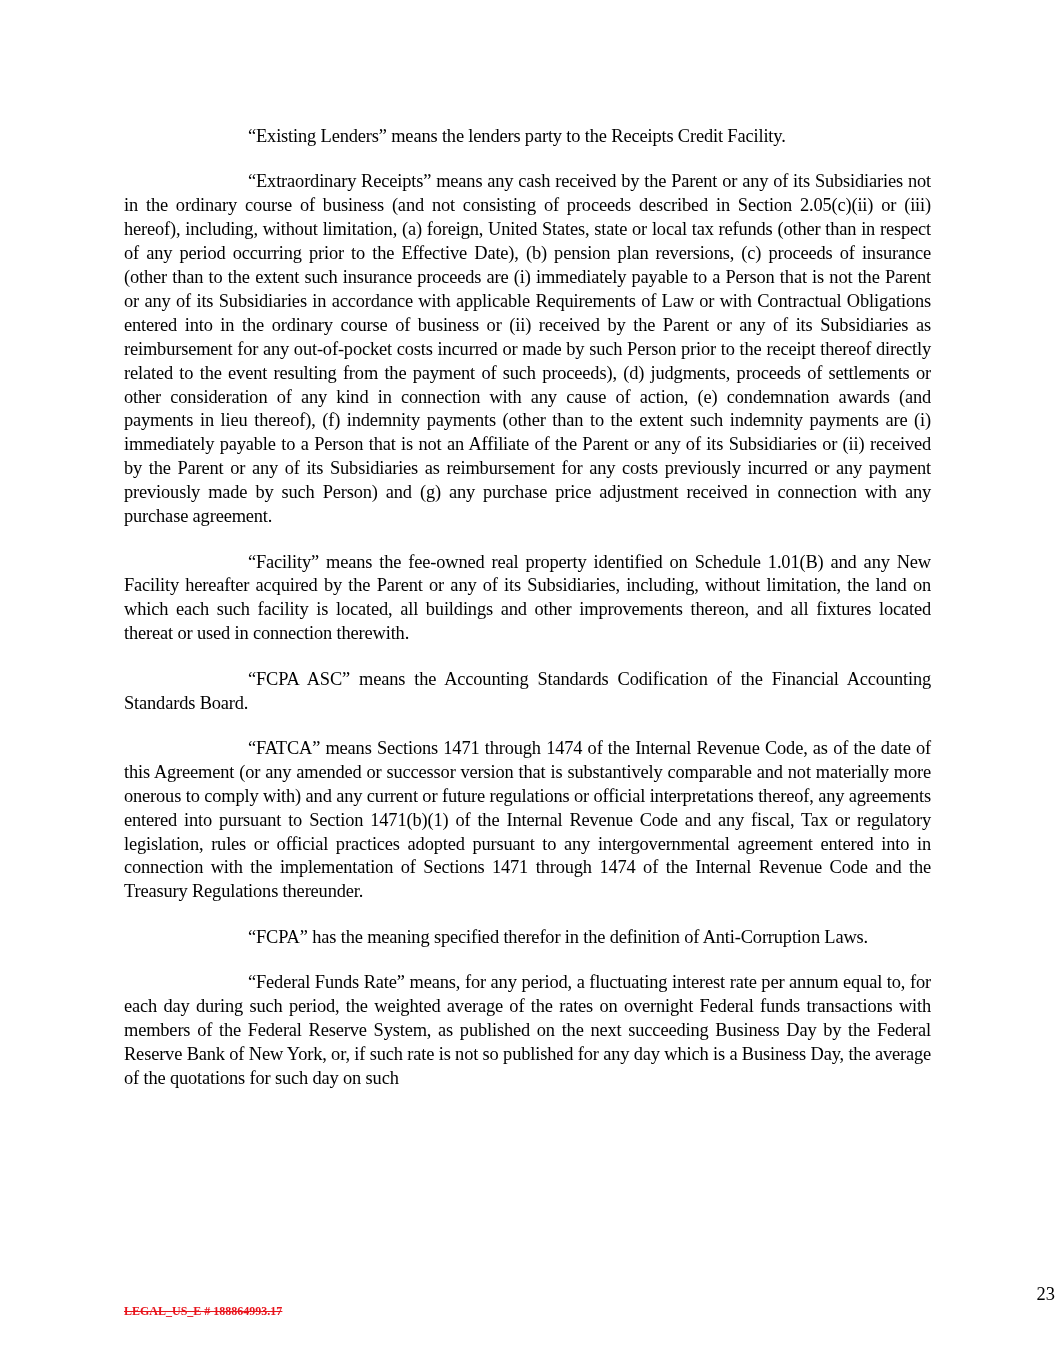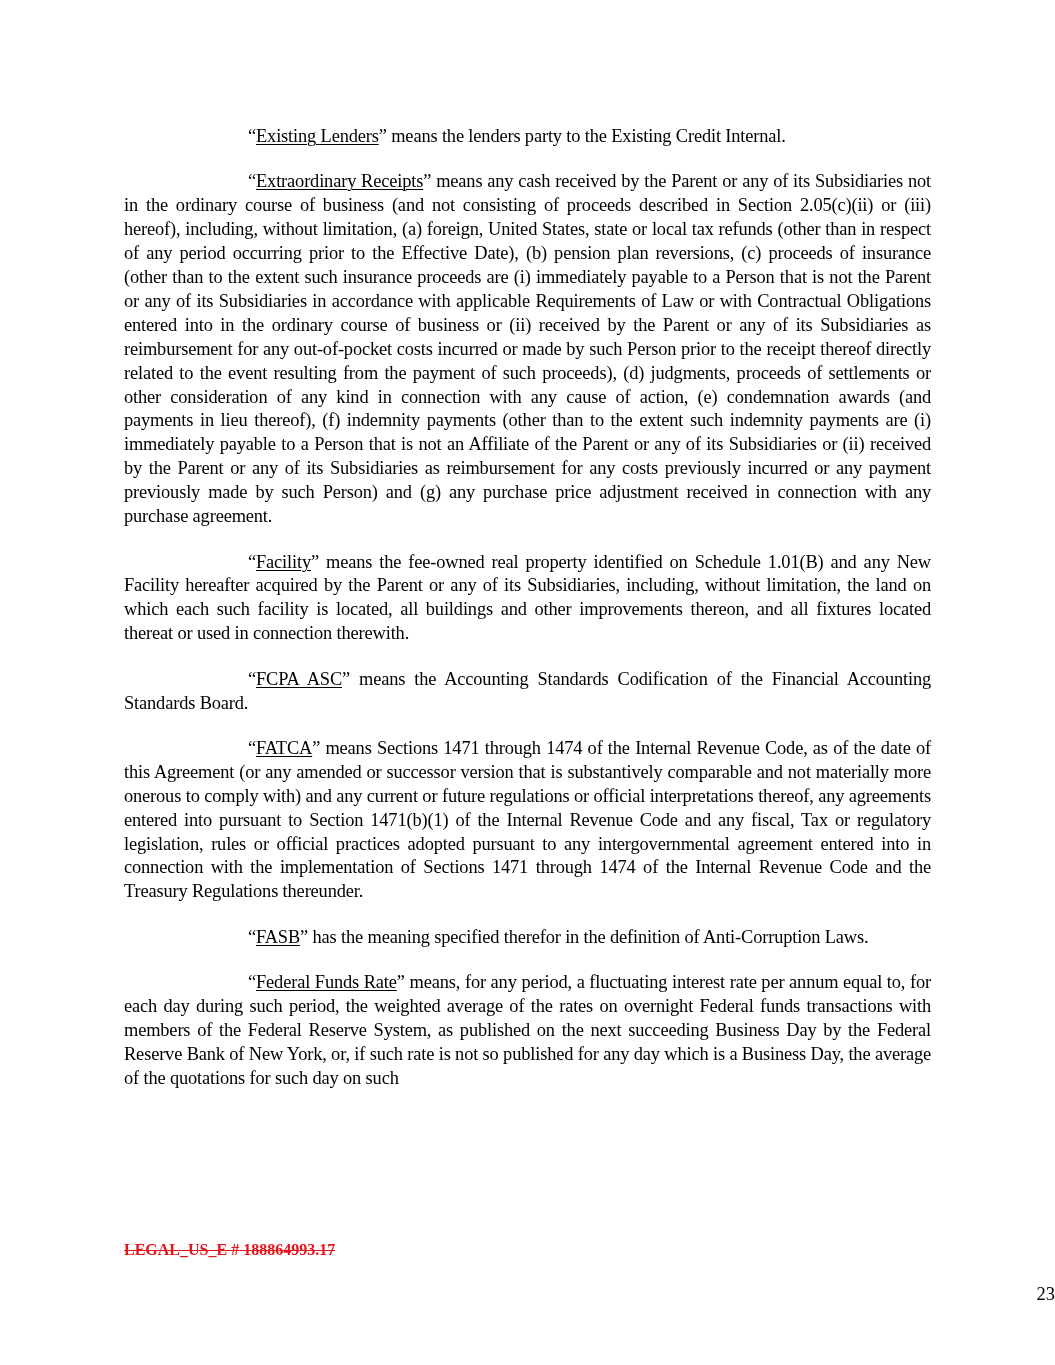--- a/index.html
+++ b/index.html
@@ -25,62 +25,61 @@
       font-size: 18.4px;
       line-height: 23.9px;
       text-align: justify;
       margin: 0 0 21.5px 0;
       letter-spacing: -0.15px;
     }
     .para.indent {
       text-indent: 124px;
     }
     .term {
-      text-decoration: underline;
       text-underline-offset: 2px;
       text-decoration-thickness: 1px;
       margin-top: 48px;
     }
     .page-number {
       position: absolute;
       left: 0;
       width: 1055px;
       top: 1283px;
       text-align: right;
       font-size: 18.4px;
       line-height: 22px;
     }
     .footer-id {
       position: absolute;
       left: 124px;
-      top: 1241px;
-      font-size: 16px;
+      top: 1304px;
+      font-size: 12px;
       font-weight: bold;
       color: #e8141c;
       text-decoration: line-through;
       text-decoration-color: #e8141c;
     }
   </style>
 </head>
 <body>
 
 <div class="page">
 
 
-  <p class="para indent"><span>“</span><span class="term">Existing Lenders</span><span>”</span><span> means the lenders party to the Existing Credit Internal.</span></p>
+  <p class="para indent"><span>“</span><span class="term">Existing Lenders</span><span>”</span><span> means the lenders party to the Receipts Credit Facility.</span></p>
 
   <p class="para indent"><span>“</span><span class="term">Extraordinary Receipts</span><span>”</span><span> means any cash received by the Parent or any of its Subsidiaries not in the ordinary course of business (and not consisting of proceeds described in Section 2.05(c)(ii) or (iii) hereof), including, without limitation, (a) foreign, United States, state or local tax refunds (other than in respect of any period occurring prior to the Effective Date), (b) pension plan reversions, (c) proceeds of insurance (other than to the extent such insurance proceeds are (i) immediately payable to a Person that is not the Parent or any of its Subsidiaries in accordance with applicable Requirements of Law or with Contractual Obligations entered into in the ordinary course of business or (ii) received by the Parent or any of its Subsidiaries as reimbursement for any out-of-pocket costs incurred or made by such Person prior to the receipt thereof directly related to the event resulting from the payment of such proceeds), (d) judgments, proceeds of settlements or other consideration of any kind in connection with any cause of action, (e) condemnation awards (and payments in lieu thereof), (f) indemnity payments (other than to the extent such indemnity payments are (i) immediately payable to a Person that is not an Affiliate of the Parent or any of its Subsidiaries or (ii) received by the Parent or any of its Subsidiaries as reimbursement for any costs previously incurred or any payment previously made by such Person) and (g) any purchase price adjustment received in connection with any purchase agreement.</span></p>
 
   <p class="para indent"><span>“</span><span class="term">Facility</span><span>”</span><span> means the fee-owned real property identified on Schedule 1.01(B) and any New Facility hereafter acquired by the Parent or any of its Subsidiaries, including, without limitation, the land on which each such facility is located, all buildings and other improvements thereon, and all fixtures located thereat or used in connection therewith.</span></p>
 
   <p class="para indent"><span>“</span><span class="term">FCPA ASC</span><span>”</span><span> means the Accounting Standards Codification of the Financial Accounting Standards Board.</span></p>
 
   <p class="para indent"><span>“</span><span class="term">FATCA</span><span>”</span><span> means Sections 1471 through 1474 of the Internal Revenue Code, as of the date of this Agreement (or any amended or successor version that is substantively comparable and not materially more onerous to comply with) and any current or future regulations or official interpretations thereof, any agreements entered into pursuant to Section 1471(b)(1) of the Internal Revenue Code and any fiscal, Tax or regulatory legislation, rules or official practices adopted pursuant to any intergovernmental agreement entered into in connection with the implementation of Sections 1471 through 1474 of the Internal Revenue Code and the Treasury Regulations thereunder.</span></p>
 
-  <p class="para indent"><span>“</span><span class="term">FASB</span><span>”</span><span> has the meaning specified therefor in the definition of Anti-Corruption Laws.</span></p>
+  <p class="para indent"><span>“</span><span class="term">FCPA</span><span>”</span><span> has the meaning specified therefor in the definition of Anti-Corruption Laws.</span></p>
 
   <p class="para indent"><span>“</span><span class="term">Federal Funds Rate</span><span>”</span><span> means, for any period, a fluctuating interest rate per annum equal to, for each day during such period, the weighted average of the rates on overnight Federal funds transactions with members of the Federal Reserve System, as published on the next succeeding Business Day by the Federal Reserve Bank of New York, or, if such rate is not so published for any day which is a Business Day, the average of the quotations for such day on such</span></p>
 
 </div>
 
 <div class="page-number">23</div>
 
 <div class="footer-id">LEGAL_US_E # 188864993.17</div>
 
 </body></html>

